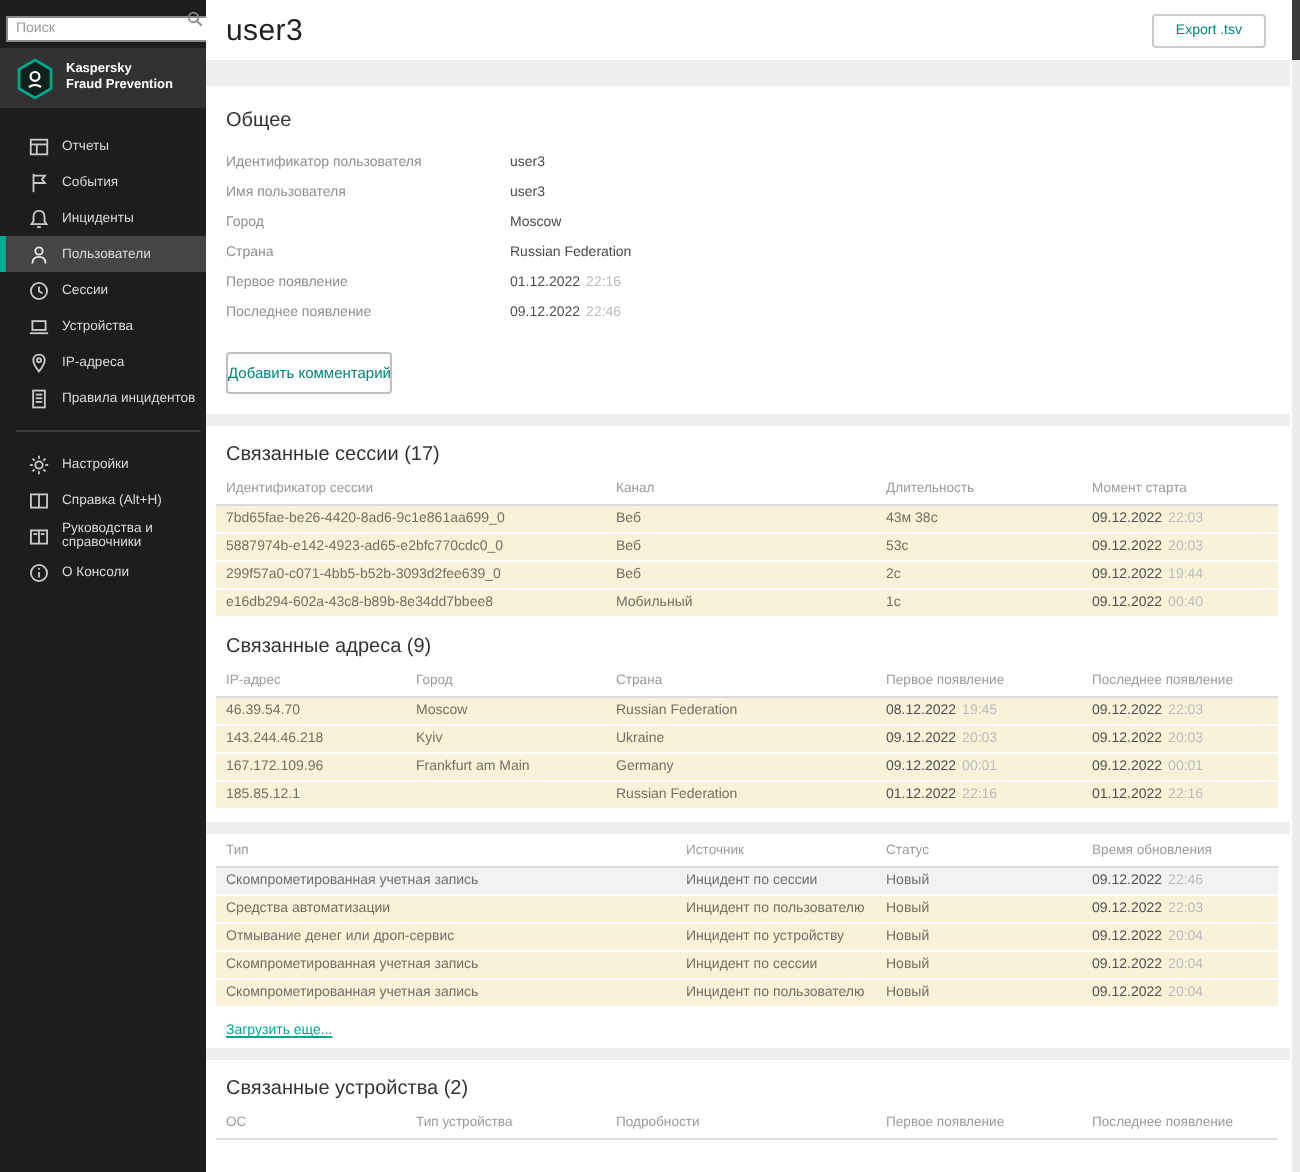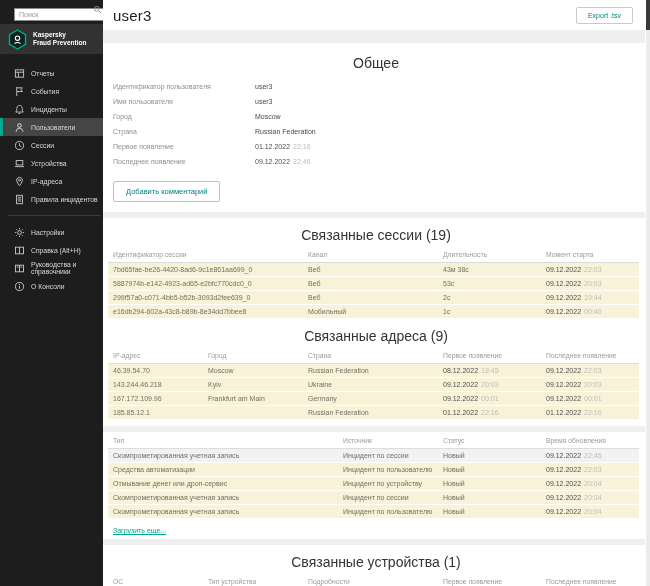--- a/index.html
+++ b/index.html
@@ -2,21 +2,21 @@
 <html><head>
 <meta charset="utf-8">
 <style>
   * { margin:0; padding:0; box-sizing:border-box; }
   html,body { background:#cfcfcf; }
   body { font-family:"Liberation Sans","DejaVu Sans",sans-serif; }
   .app { position:relative; width:650px; height:586px; background:#fff; overflow:hidden; }
 
   
   .sidebar { position:absolute; left:0; top:0; width:108px; height:586px; background:#1d1d1d; }
-  .search-wrap { position:relative; margin:3px 3px 0 14px; }
+  .search-wrap { position:relative; margin:3px 3px 0 3px; }
   .search-wrap input { width:100%; height:13px; border:1px solid #8a8a8a; background:#fff; font-size:7px; padding:0 14px 0 4px; color:#333; font-family:inherit; outline:none; }
   .search-wrap input::placeholder { color:#9a9a9a; }
   .search-ico { position:absolute; right:3px; top:2px; }
   .logo { display:flex; align-items:center; gap:6px; background:#323232; margin-top:3px; padding:6px 6px 6px 8px; height:30px; }
   .logo-text { color:#fff; font-size:6.5px; font-weight:bold; line-height:1.25; }
   .nav { margin-top:10px; }
   .nav-item { display:flex; align-items:center; gap:6px; height:18px; padding-left:11px; cursor:pointer; border-left:3px solid transparent; }
   .nav-item .nlabel { color:#d8d8d8; font-size:6.8px; }
   .nav-item.active { background:#454545; border-left:3px solid #00a88e; }
   .nav-divider { height:1px; background:#3d3d3d; margin:7px 8px 7px 8px; }
@@ -24,28 +24,28 @@
 
   
   .main { position:absolute; left:103px; top:0; width:542px; height:586px; background:#fff; }
   .topbar { height:30px; display:flex; align-items:center; justify-content:space-between; padding:0 12px 0 10px; background:#fff; }
   .page-title { font-size:15px; color:#1f1f1f; font-weight:500; letter-spacing:.2px; }
   .btn-export { font-size:7px; color:#00847a; background:#fff; border:1px solid #cacaca; border-radius:2px; padding:4px 11px; cursor:pointer; font-family:inherit; }
   .band { background:#efefef; }
   .band-lg { height:13px; } .band-sm { height:6px; }
 
   .section { padding:5px 6px 0 5px; background:#fff; }
-  .sec-title { font-size:14px; color:#333; margin:4px 0 8px 5px; font-weight:400;text-align:center; }
+  .sec-title { font-size:10px; color:#333; margin:4px 0 8px 5px; font-weight:400; }
 
   
   .gen { padding-top:8px; padding-bottom:10px; }
   .frow { display:flex; height:15px; align-items:center; margin-left:5px; }
   .flabel { width:142px; font-size:7px; color:#8f8f8f; flex:none; }
   .fvalue { font-size:7px; color:#4a4a4a; }
-  .btn-comment { margin:12px 0 0 5px; font-size:7.5px; color:#00847a; background:#fff; border:1px solid #bfbfbf; border-radius:2px; padding:5px 12px; cursor:pointer; font-family:inherit; }
+  .btn-comment { margin:12px 0 0 5px; font-size:7.5px; color:#00847a; background:#fff; border:1px solid #bfbfbf; border-radius:2px; padding:5px 0; cursor:pointer; font-family:inherit; }
 
   
   .tbl { width:100%; }
   .thead, .trow { display:grid; align-items:center; }
   .thead { border-bottom:1px solid #dcdcdc; }
   .thead > div { font-size:6.8px; color:#9b9b9b; padding:0 2px 4px 5px; }
   .trow { height:14px; line-height:14px; background:#f8f3d8; border-bottom:1px solid #fff; cursor:pointer; }
   .trow.gray { background:#f2f2f2; }
   .trow > div { font-size:7px; color:#716f63; padding-left:5px; overflow:hidden; white-space:nowrap; }
   .trow.gray > div { color:#6f6f6f; }
@@ -253,21 +253,21 @@
       </div>
       <div class="frow">
         <div class="flabel">Последнее появление</div>
         <div class="fvalue"><span class="date">09.12.2022</span><span class="time">22:46</span></div>
       </div>
       <button class="btn-comment">Добавить комментарий</button>
     </div>
     <div class="band band-sm"></div>
 
     <div class="section">
-      <div class="sec-title">Связанные сессии (19)</div>
+      <div class="sec-title">Связанные сессии (17)</div>
       <div class="tbl">
         <div class="thead cols-4a">
           <div>Идентификатор сессии</div>
           <div>Канал</div>
           <div>Длительность</div>
           <div>Момент старта</div>
         </div>
         <div class="trow cols-4a">
           <div>7bd65fae-be26-4420-8ad6-9c1e861aa699_0</div>
           <div>Веб</div>
@@ -374,21 +374,21 @@
           <div>Инцидент по пользователю</div>
           <div class="status">Новый</div>
           <div><span class="date">09.12.2022</span><span class="time">20:04</span></div>
         </div>
       </div>
       <span class="load-more">Загрузить еще...</span>
     </div>
     <div class="band band-sm"></div>
 
     <div class="section">
-      <div class="sec-title">Связанные устройства (1)</div>
+      <div class="sec-title">Связанные устройства (2)</div>
       <div class="tbl">
         <div class="thead cols-5">
           <div>ОС</div>
           <div>Тип устройства</div>
           <div>Подробности</div>
           <div>Первое появление</div>
           <div>Последнее появление</div>
         </div>
 
       </div>

